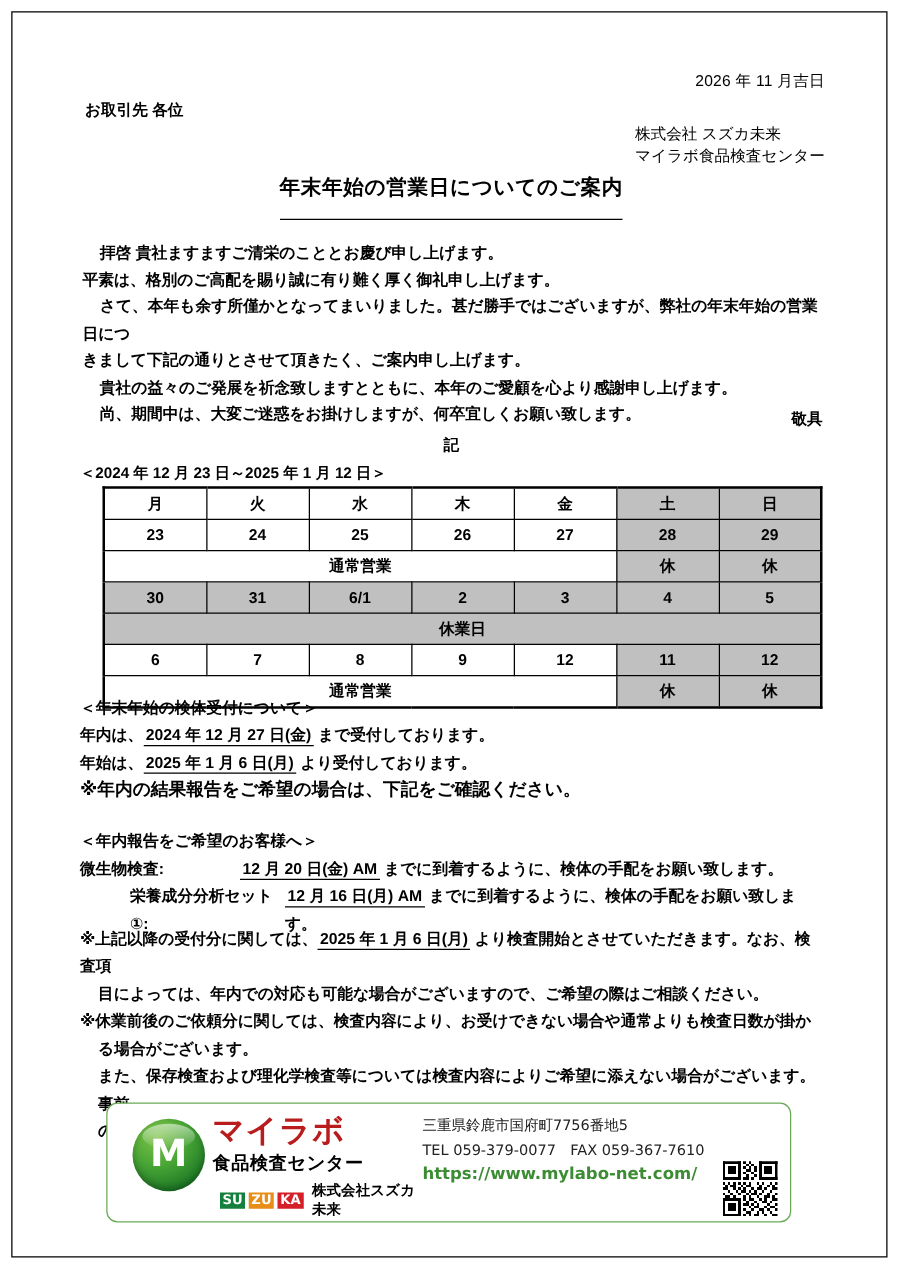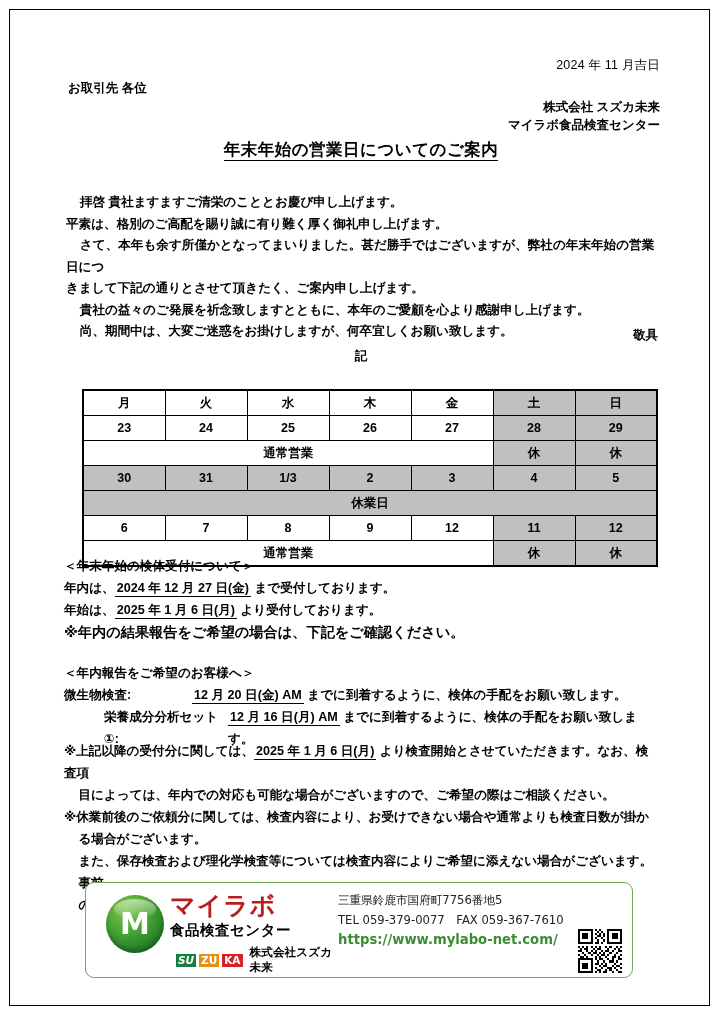--- a/index.html
+++ b/index.html
@@ -51,37 +51,36 @@
     left: 6px;
     top: 80px;
     font-size: 12.5px;
     font-weight: bold;
   }
   .sender {
     position: absolute;
     right: 0px;
     top: 98px;
     font-size: 12.5px;
-    font-weight: bold;
+    font-weight: normal;
     line-height: 18px;
-    text-align: right;
   }
   .doc-title {
     position: absolute;
     left: 0;
     top: 139px;
     width: 598px;
     text-align: center;
     font-size: 16.5px;
     font-weight: bold;
     letter-spacing: 0.5px;
   }
   .doc-title span {
     border-bottom: 1.6px solid #000;
-    padding-bottom: 2px;
+    padding-bottom: 16px;
   }
 
   .body-block {
     position: absolute;
     left: 4px;
     top: 192px;
     width: 592px;
     font-size: 12.6px;
     line-height: 21.5px;
     font-weight: bold;
@@ -263,21 +262,21 @@
     gap: 3px;
   }
   .sz {
     font-size: 10.5px;
     font-weight: bold;
     color: #ffffff;
     padding: 1px 2px 1px 2px;
     line-height: 11px;
     font-family: "DejaVu Sans", sans-serif;
   }
-  .sz-su { background: #15803d; font-style: italic; }
+  .sz-su { background: #15803d; }
   .sz-zu { background: #e88d16; }
   .sz-ka { background: #d5202a; }
   .sz-corp {
     font-size: 11.5px;
     font-weight: bold;
     color: #000;
     margin-left: 4px;
     letter-spacing: 0.2px;
   }
 
@@ -305,21 +304,21 @@
   }
 </style>
 </head>
 <body>
 
 <div id="page">
   <div id="page-border"></div>
 
   <div id="content">
 
-    <div class="date-line">2024 年 11 月吉日</div>
+    <div class="date-line">2026 年 11 月吉日</div>
 
     <div class="addressee">お取引先  各位</div>
 
     <div class="sender">
       <div>株式会社  スズカ未来</div>
       <div>マイラボ食品検査センター</div>
     </div>
 
     <div class="doc-title">
       <span>年末年始の営業日についてのご案内</span>
@@ -329,20 +328,21 @@
       <p class="indent1">拝啓  貴社ますますご清栄のこととお慶び申し上げます。</p>
       <p>平素は、格別のご高配を賜り誠に有り難く厚く御礼申し上げます。</p>
       <p class="indent1">さて、本年も余す所僅かとなってまいりました。甚だ勝手ではございますが、弊社の年末年始の営業日につ</p>
       <p>きまして下記の通りとさせて頂きたく、ご案内申し上げます。</p>
       <p class="indent1">貴社の益々のご発展を祈念致しますとともに、本年のご愛顧を心より感謝申し上げます。</p>
       <p class="indent1">尚、期間中は、大変ご迷惑をお掛けしますが、何卒宜しくお願い致します。</p>
     </div>
 
     <div class="keigu">敬具</div>
     <div class="ki">記</div>
+    <div class="period-line">＜2024 年 12 月 23 日～2025 年 1 月 12 日＞</div>
 
     <table class="cal">
       <tbody>
         <tr class="thick-top">
           <td class="first">月</td>
           <td>火</td>
           <td>水</td>
           <td>木</td>
           <td>金</td>
           <td class="gray">土</td>
@@ -358,21 +358,21 @@
           <td class="gray last">29</td>
         </tr>
         <tr>
           <td class="first" colspan="5">通常営業</td>
           <td class="gray">休</td>
           <td class="gray last">休</td>
         </tr>
         <tr>
           <td class="gray first">30</td>
           <td class="gray">31</td>
-          <td class="gray">1/3</td>
+          <td class="gray">6/1</td>
           <td class="gray">2</td>
           <td class="gray">3</td>
           <td class="gray">4</td>
           <td class="gray last">5</td>
         </tr>
         <tr>
           <td class="gray first last" colspan="7">休業日</td>
         </tr>
         <tr>
           <td class="first">6</td>

